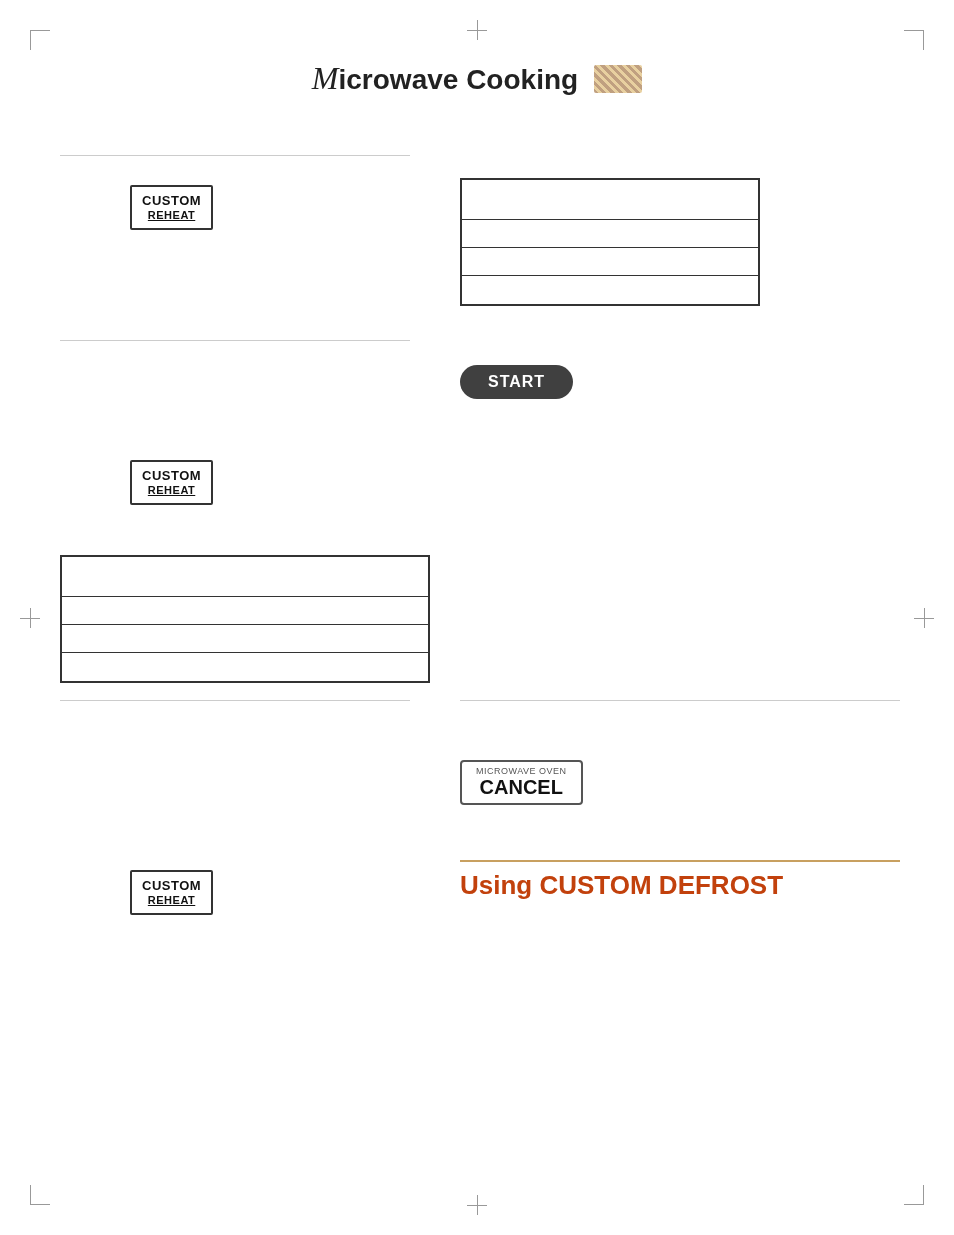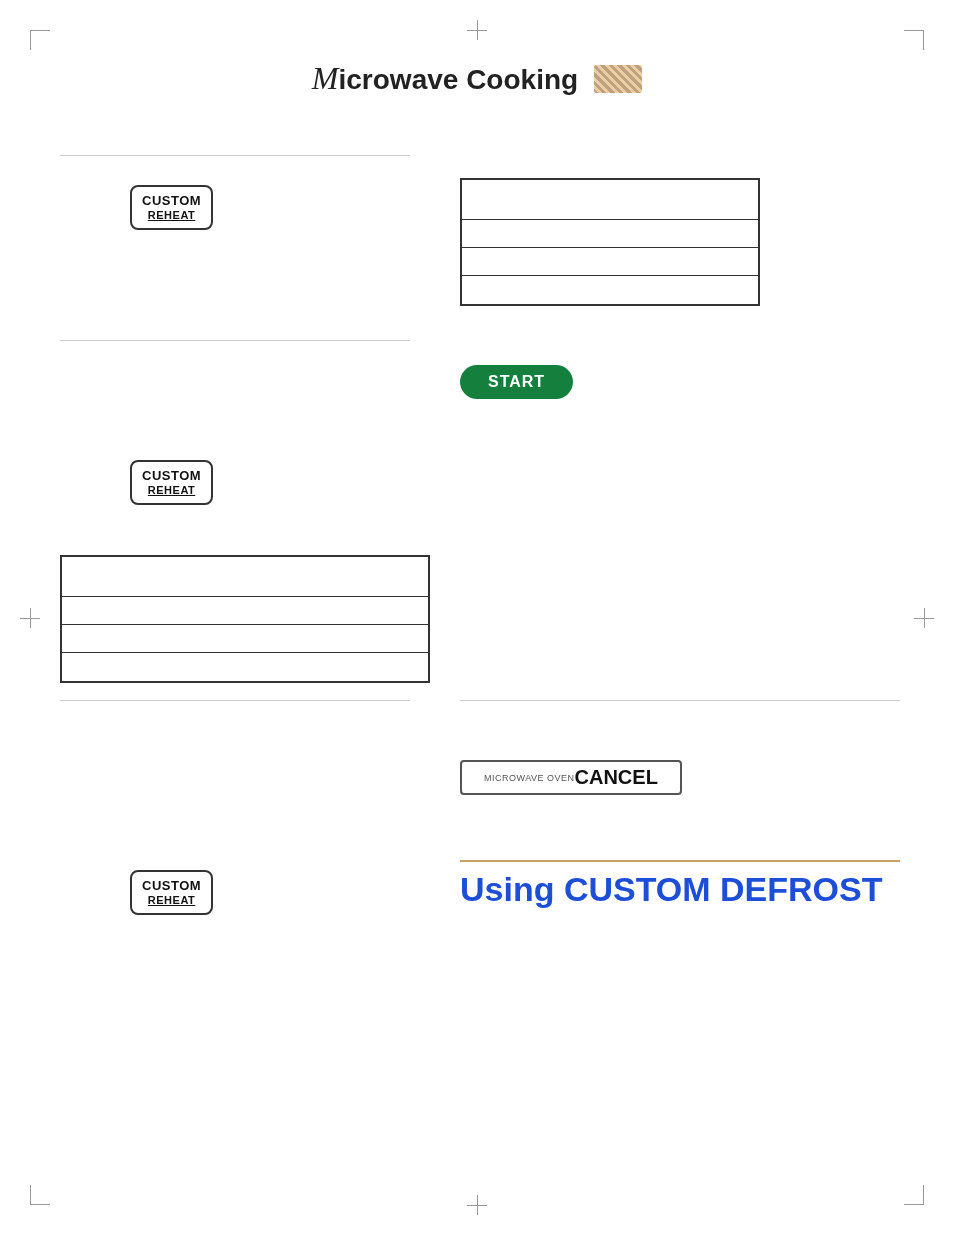--- a/index.html
+++ b/index.html
@@ -92,21 +92,21 @@
     
     .divider {
       position: absolute;
       height: 1px;
       background: #ccc;
     }
 
     
     .custom-reheat-btn {
       border: 2px solid #333;
-      border-radius: 8px;
+      border-radius: 2px;
       padding: 6px 10px;
       display: inline-flex;
       flex-direction: column;
       align-items: center;
       justify-content: center;
       font-weight: 900;
       font-size: 13px;
       font-family: Arial, sans-serif;
       color: #111;
       background: #fff;
@@ -141,60 +141,60 @@
     .display-box .row-tall {
       height: 40px;
     }
 
     
     .start-btn {
       display: inline-flex;
       flex-direction: column;
       align-items: center;
       justify-content: center;
-      background: #15803d;
+      background: #404040;
       border-radius: 20px;
       padding: 8px 28px;
       color: #fff;
       font-weight: bold;
       font-size: 16px;
       font-family: Arial, sans-serif;
       letter-spacing: 1px;
       min-width: 100px;
     }
 
     
     .cancel-btn {
       display: inline-flex;
-      flex-direction: row;
+      flex-direction: column;
       align-items: center;
       justify-content: center;
       border: 2px solid #555;
       border-radius: 4px;
-      padding: 4px 22px;
+      padding: 4px 14px;
       color: #111;
       font-family: Arial, sans-serif;
       min-width: 100px;
     }
     .cancel-btn .micro-label {
       font-size: 9px;
       letter-spacing: 0.5px;
       color: #555;
     }
     .cancel-btn .cancel-label {
       font-size: 20px;
       font-weight: bold;
       color: #111;
     }
 
     
     .section-heading {
-      font-size: 34px;
-      font-weight: bold;
-      color: #1d4ed8;
+      font-size: 26px;
+      font-weight: bold;
+      color: #c2410c;
       font-family: Arial, sans-serif;
     }
 
     
     .section-divider {
       height: 2px;
       background: #c8a060;
       margin-bottom: 8px;
     }
   </style>

